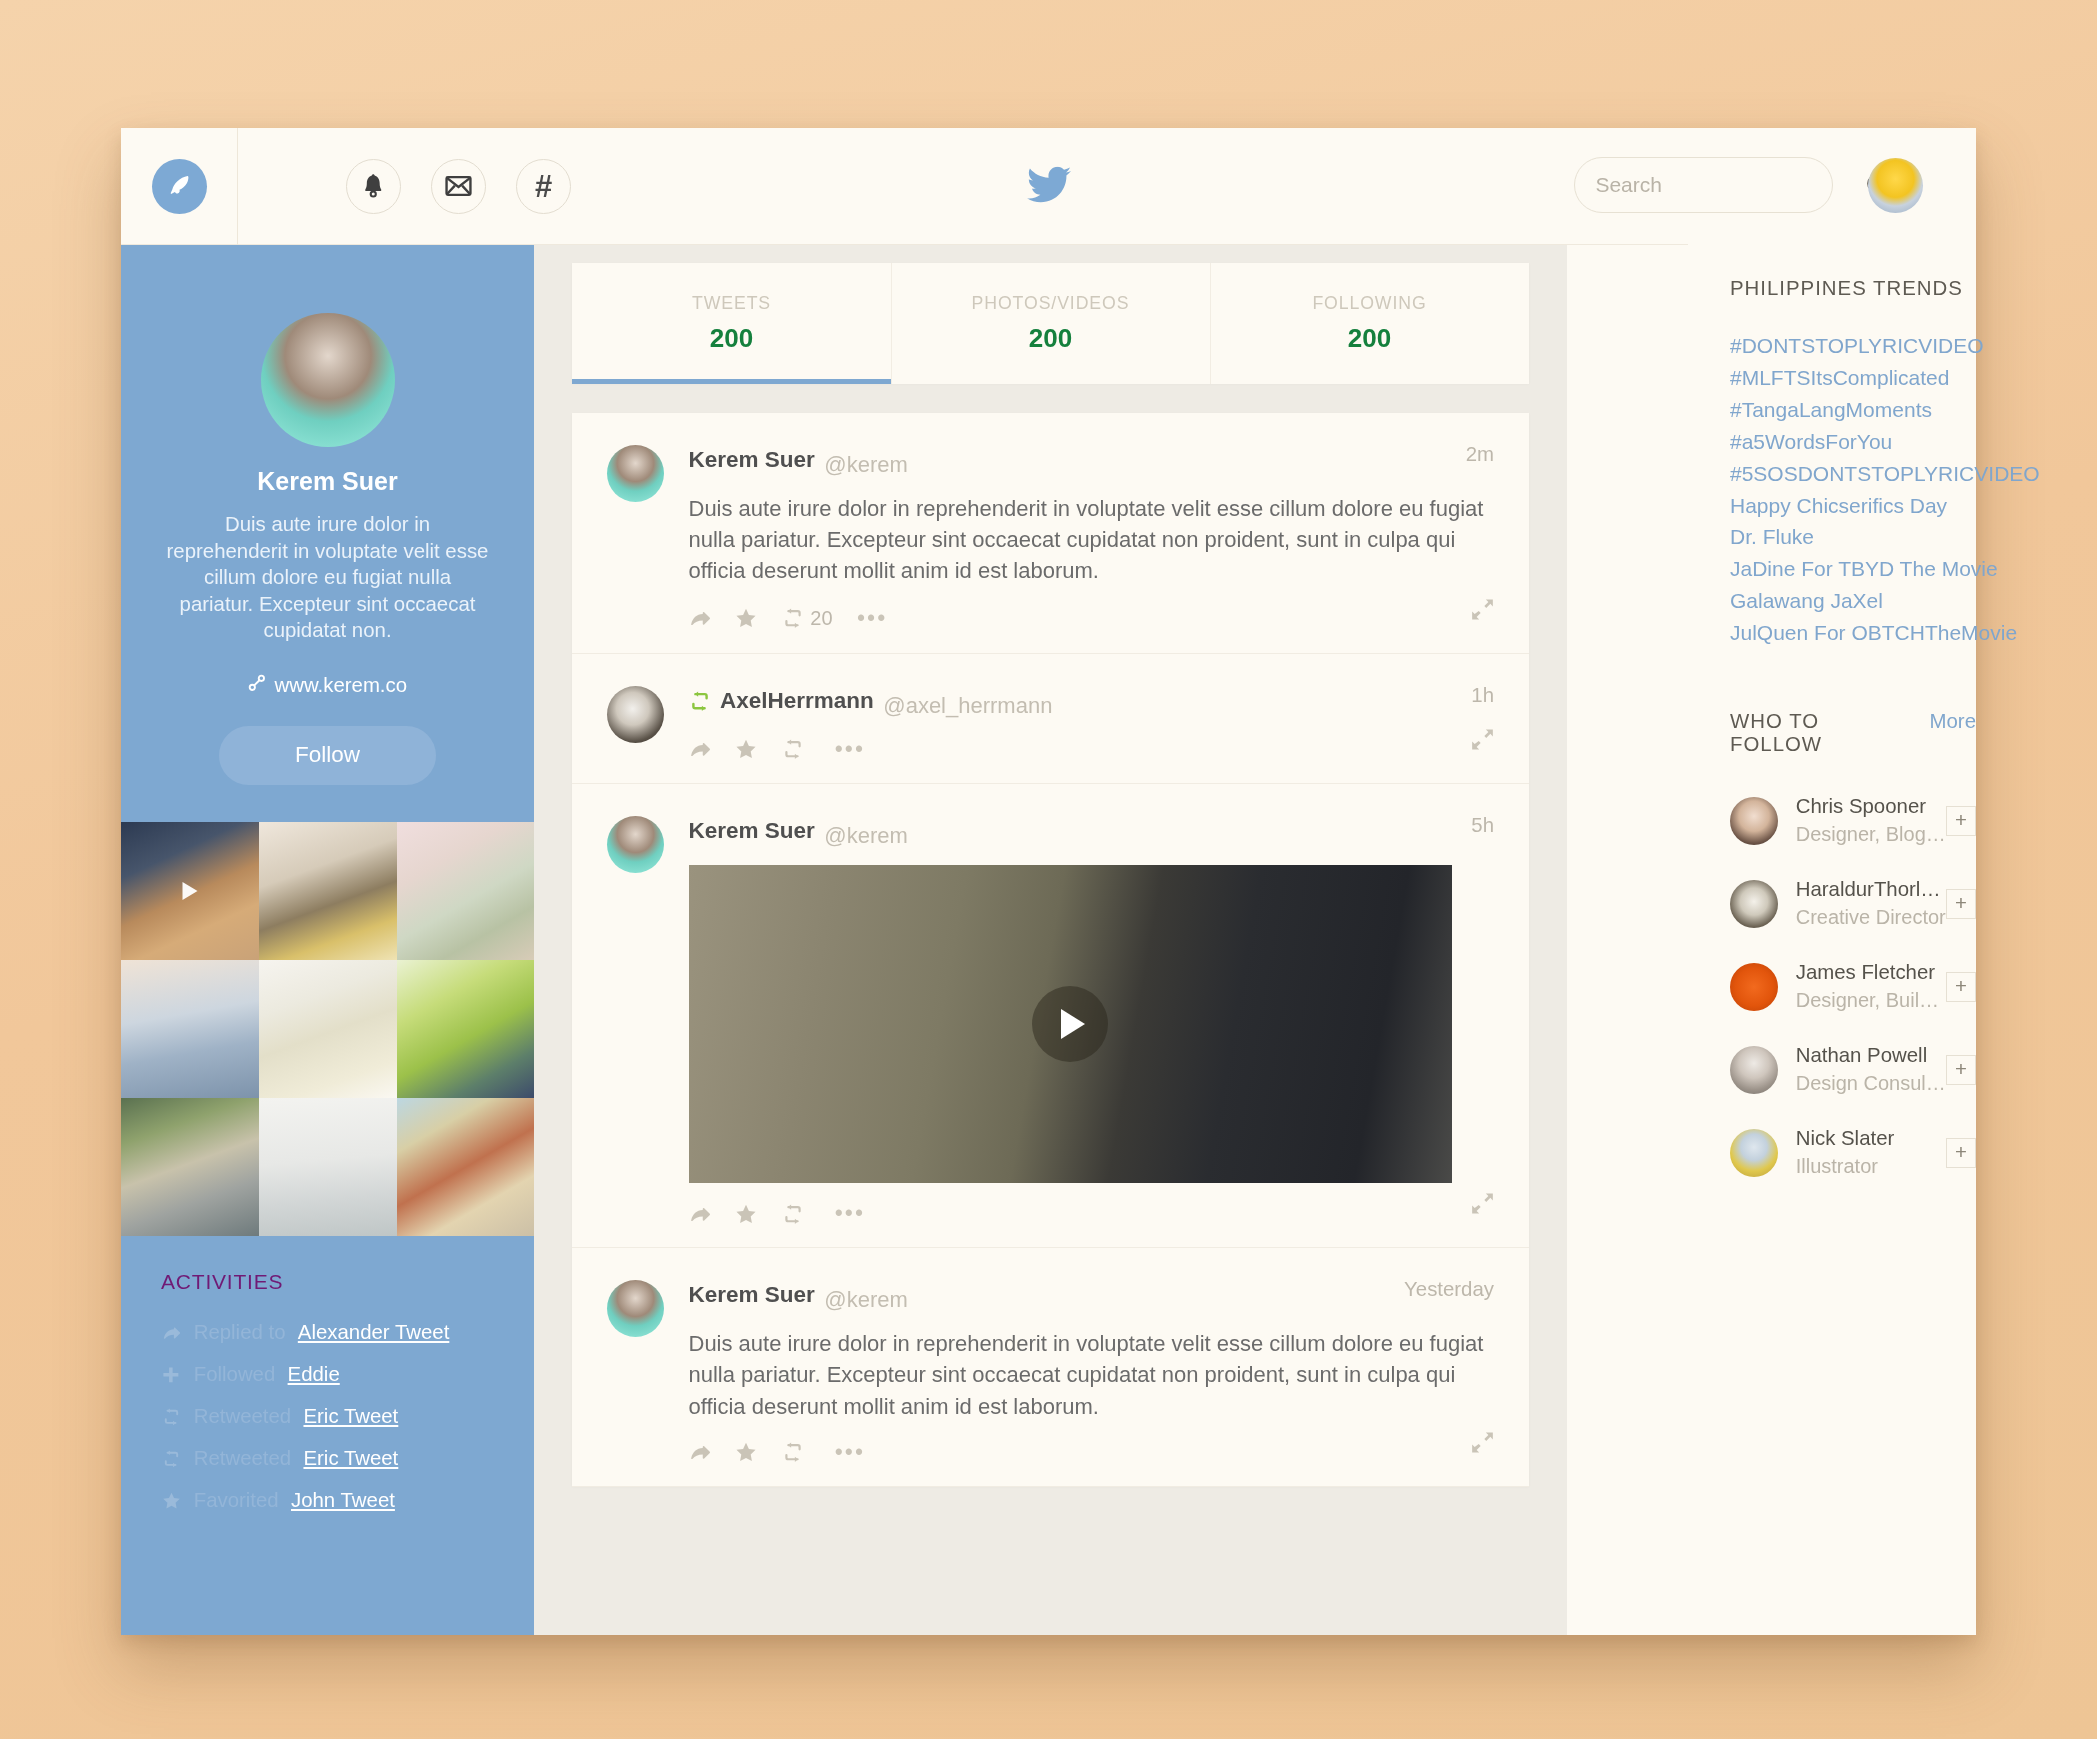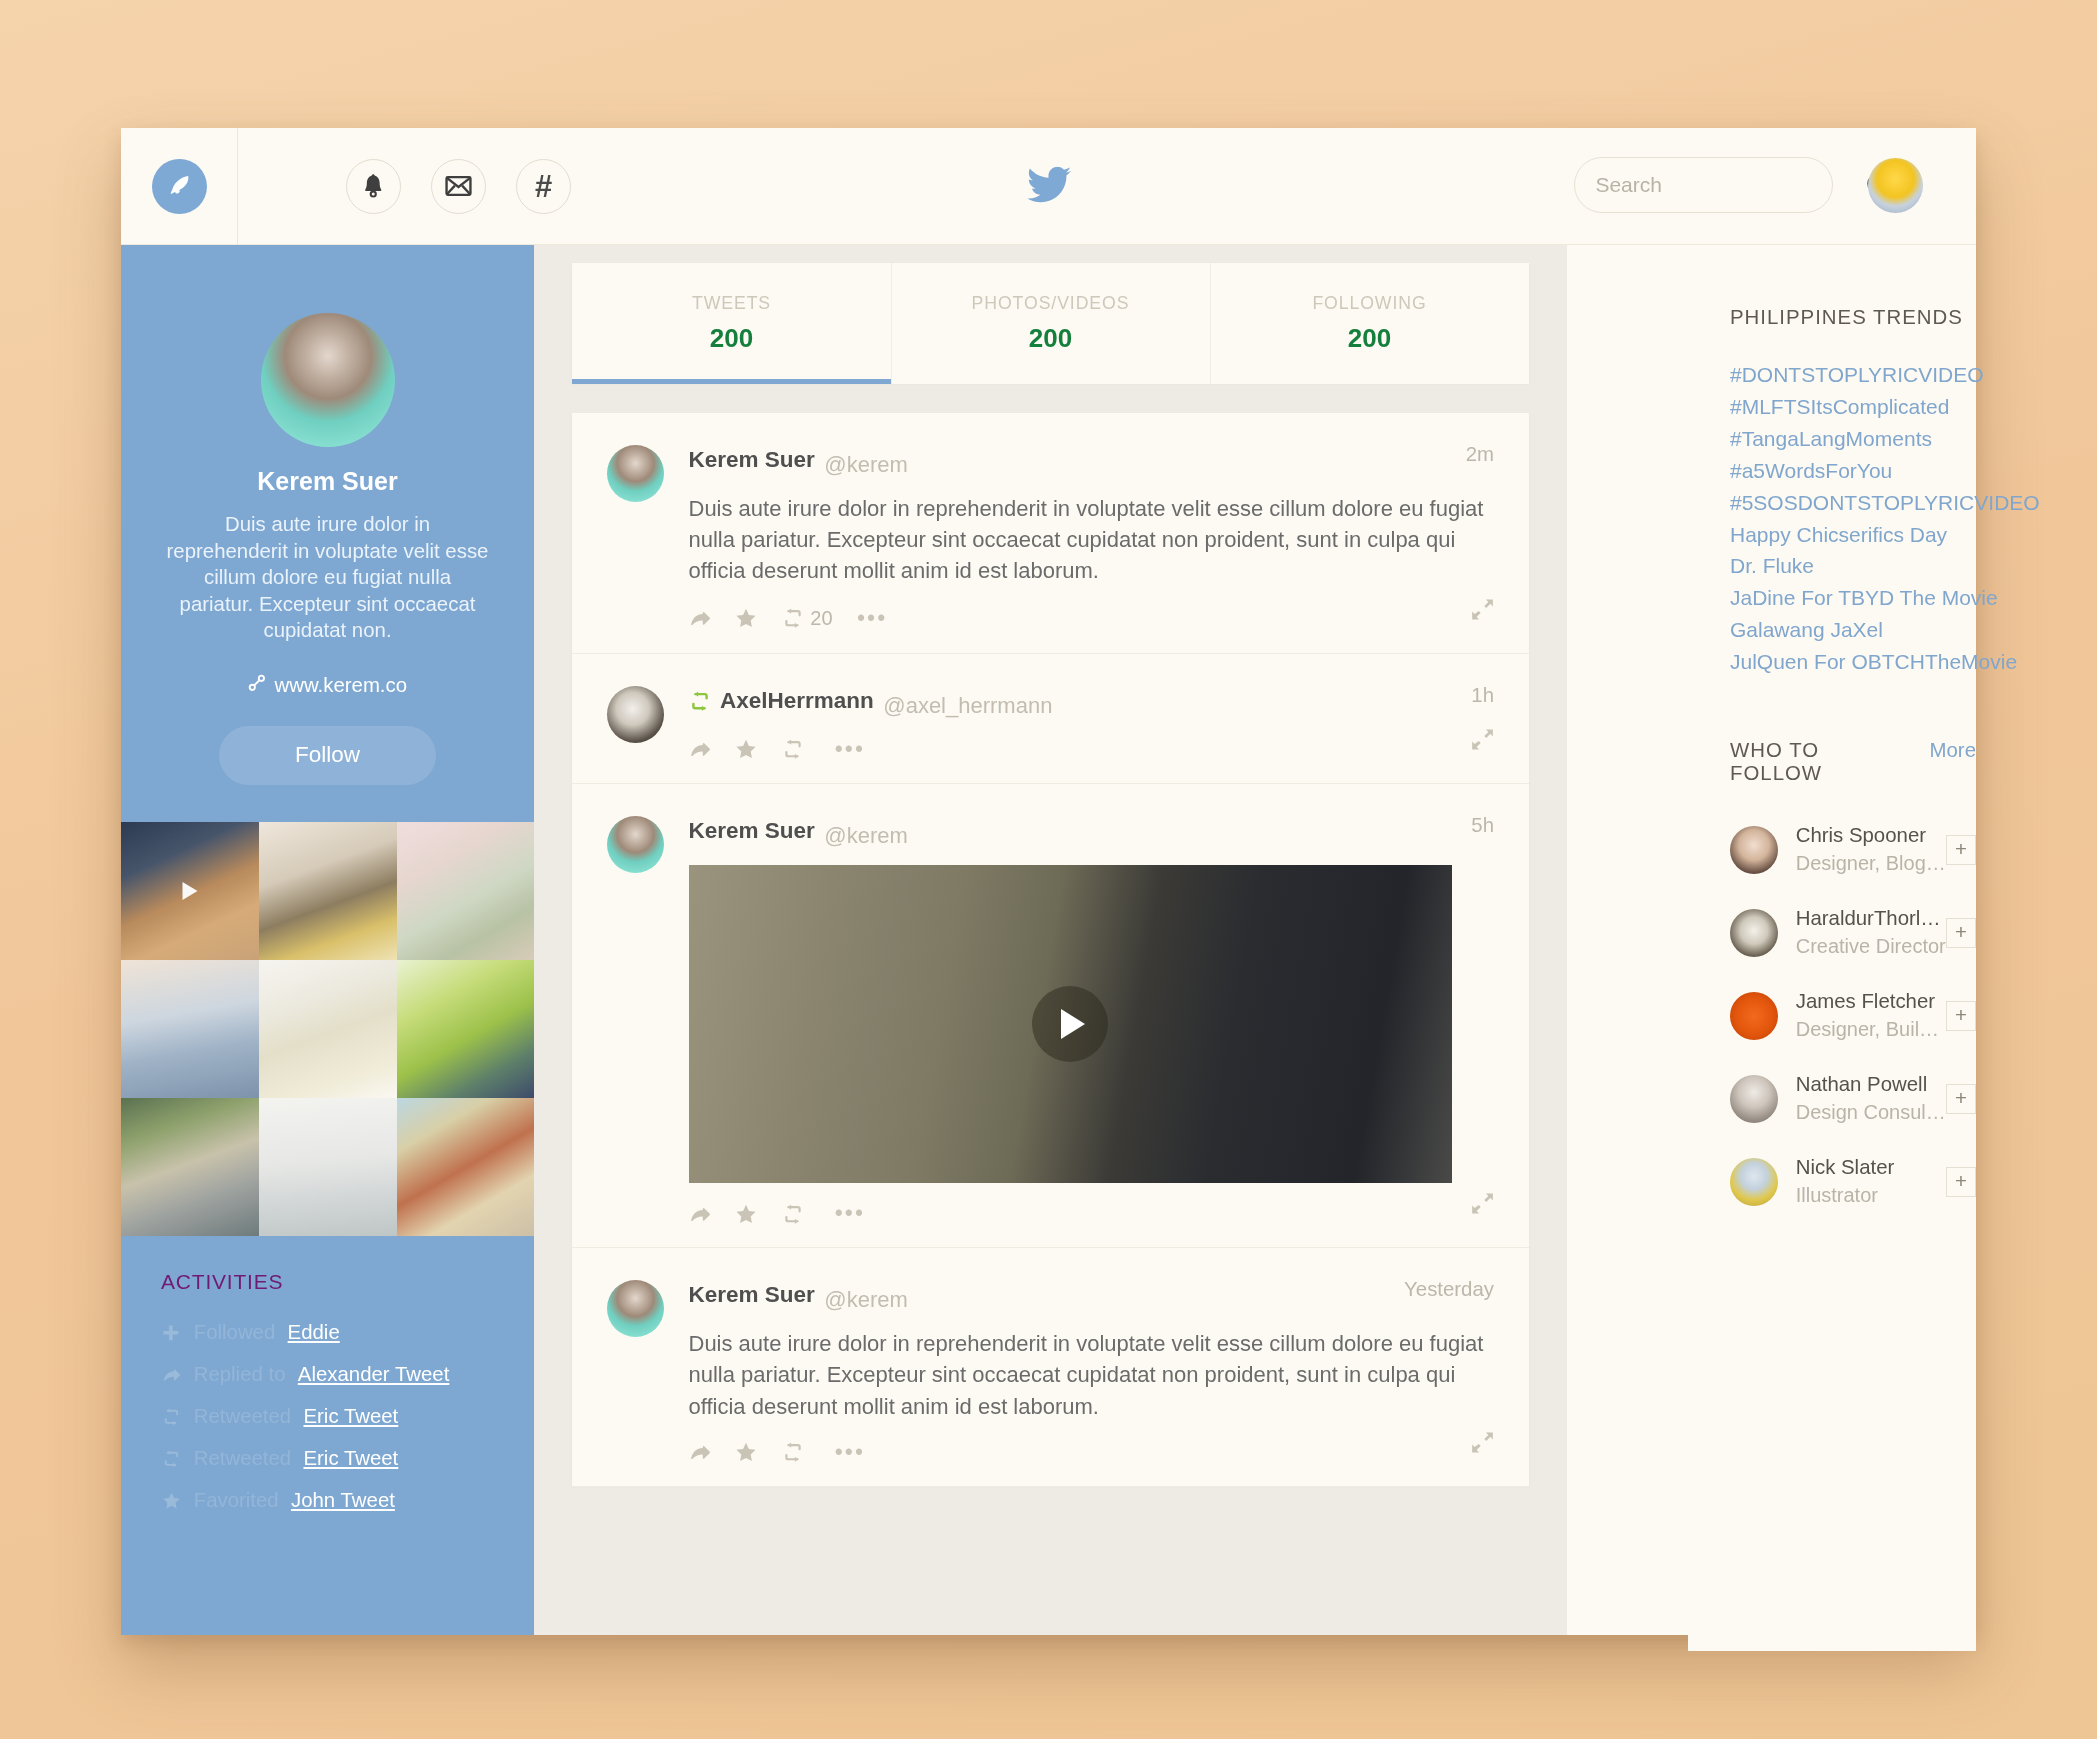--- a/index.html
+++ b/index.html
@@ -259,21 +259,21 @@
   .act-btn { cursor: pointer; display: flex; align-items: center; gap: 6.8px; }
   .rt-count { font-size: 20px; color: #bdb7ab; }
   .dots { letter-spacing: 2px; color: #cac4b7; font-size: 23px; line-height: 0.5; }
   .expand-ico {
     position: absolute; right: 35px; bottom: 30px;
     cursor: pointer;
   }
 
   
   .rightbar {
-    position: absolute; left: 1567px; top: 133px;
+    position: absolute; left: 1567px; top: 104px;
     width: 288px; height: 1390px;
     background: #fdfaf3;
     padding: 45px 0 0 42px;
   }
   .panel-title {
     font-size: 20.4px; color: #5e5a52; letter-spacing: 1px;
   }
   .trend-list { margin-top: 30px; }
   .trend-item {
     font-size: 21px; color: #80a6cd;
@@ -425,36 +425,36 @@
         <div class="photo-cell ph6"></div>
         <div class="photo-cell ph7"></div>
         <div class="photo-cell ph8"></div>
       </div>
 
       <div class="act-title">ACTIVITIES</div>
       <div class="act-list">
 
         <div class="act-item">
           <span class="act-ico">
+            <svg width="19" height="17.7" viewBox="0 0 20 18" fill="#9abada">
+                <path d="M12.5 2.2v3C6.9 5.6 3.4 8.6 2 14.4c-.2.8.8 1.2 1.3.6 2-2.5 4.9-3.8 9.2-3.9v3.1c0 .7.8 1 1.3.5l5.1-5c.3-.3.3-.8 0-1.1l-5.1-5c-.5-.5-1.3-.1-1.3.6z"></path>
+              </svg>
+          </span>
+          <span>Replied to</span>
+          <span class="act-target">Alexander Tweet</span>
+        </div>
+
+        <div class="act-item">
+          <span class="act-ico">
             <svg width="17.7" height="17.7" viewBox="0 0 18 18" fill="#9abada">
                 <path d="M7.2 1.4h3.6v5.8h5.8v3.6h-5.8v5.8H7.2v-5.8H1.4V7.2h5.8z"></path>
               </svg>
           </span>
           <span>Followed</span>
           <span class="act-target">Eddie</span>
-        </div>
-
-        <div class="act-item">
-          <span class="act-ico">
-            <svg width="19" height="17.7" viewBox="0 0 20 18" fill="#9abada">
-                <path d="M12.5 2.2v3C6.9 5.6 3.4 8.6 2 14.4c-.2.8.8 1.2 1.3.6 2-2.5 4.9-3.8 9.2-3.9v3.1c0 .7.8 1 1.3.5l5.1-5c.3-.3.3-.8 0-1.1l-5.1-5c-.5-.5-1.3-.1-1.3.6z"></path>
-              </svg>
-          </span>
-          <span>Replied to</span>
-          <span class="act-target">Alexander Tweet</span>
         </div>
 
         <div class="act-item">
           <span class="act-ico">
             <svg width="19" height="17.7" viewBox="0 0 20 18" fill="none" stroke="#9abada" stroke-width="2">
                 <path d="M4 11.6v2.2a1.6 1.6 0 0 0 1.6 1.6h8.6" stroke-linecap="round"></path>
                 <path d="M11.7 13.1 14.6 15.5 11.7 17.8" fill="#9abada" stroke="none"></path>
                 <path d="M16 6.4V4.2A1.6 1.6 0 0 0 14.4 2.6H5.8" stroke-linecap="round"></path>
                 <path d="M8.3 4.9 5.4 2.5 8.3 0.2" fill="#9abada" stroke="none"></path>
               </svg>

